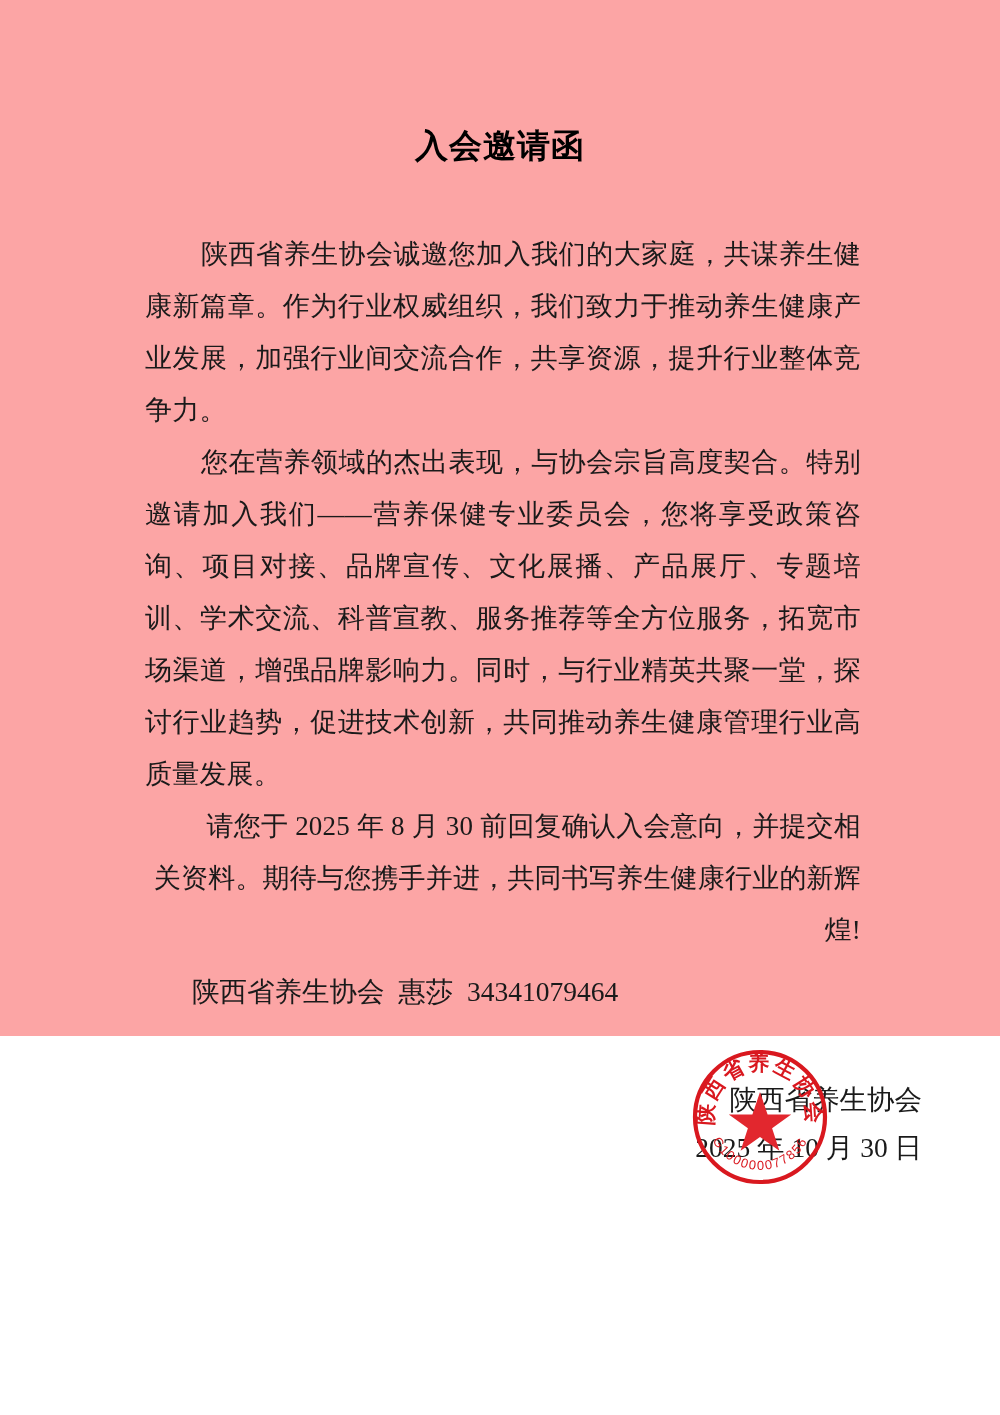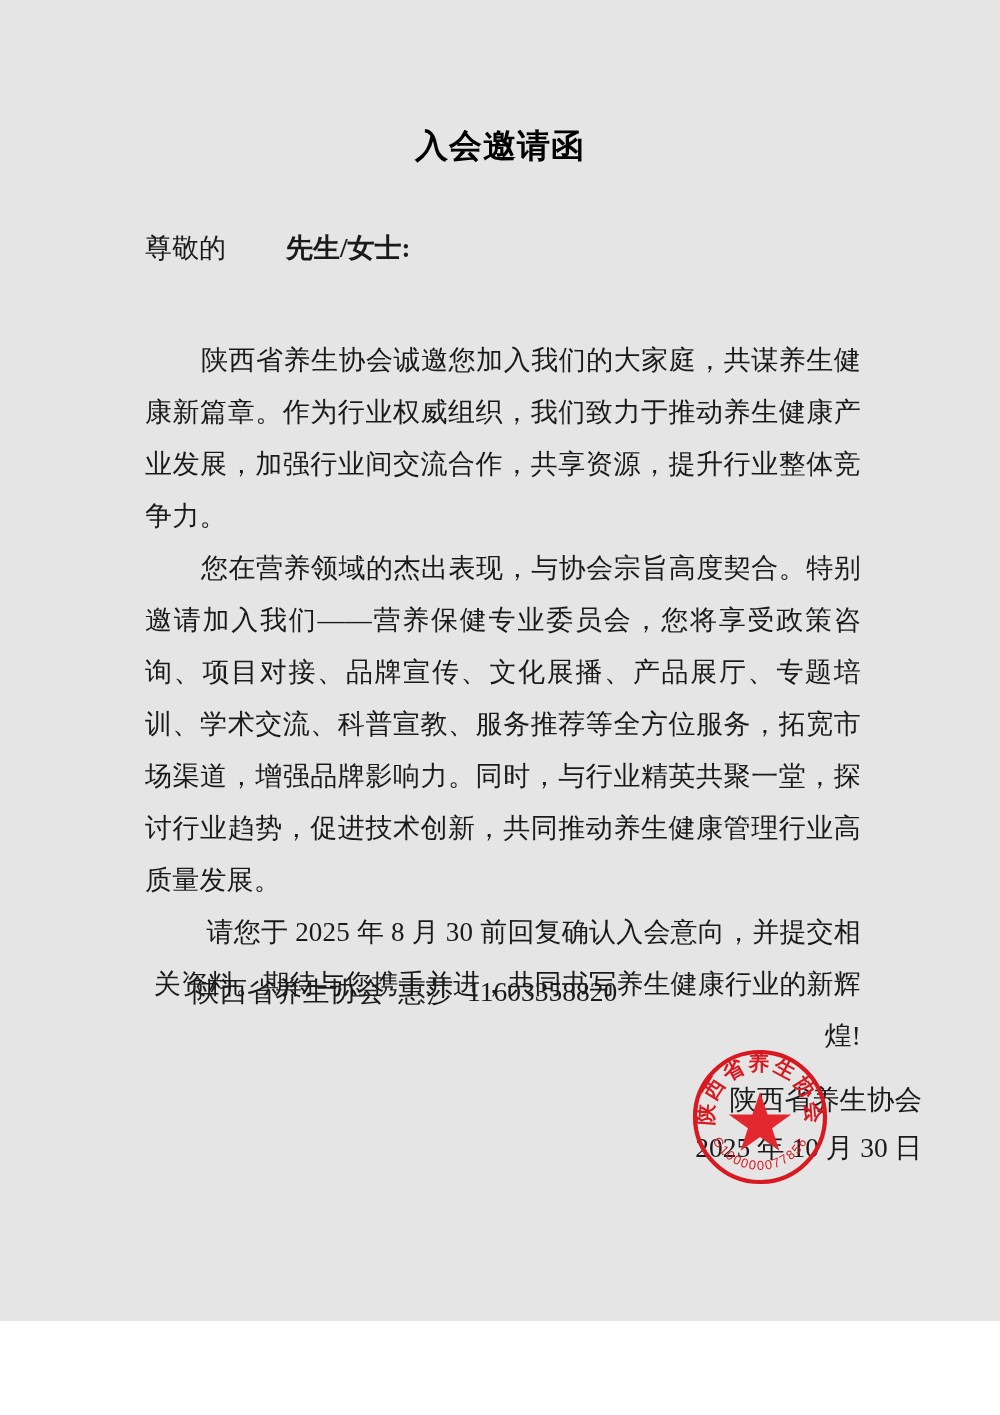--- a/index.html
+++ b/index.html
@@ -12,22 +12,22 @@
     height: 1415px;
     font-family: "Liberation Serif", "DejaVu Serif", serif;
     color: #1a1a1a;
     position: relative;
     overflow: hidden;
   }
 
   .page {
     position: relative;
     width: 1000px;
-    height: 1321px;
-    background: #e5e5e5;
+    height: 1036px;
+    background: #fca5a5;
   }
 
   
   .doc-title {
     position: absolute;
     top: 124px;
     left: 0;
     width: 1000px;
     text-align: center;
     font-size: 33px;
@@ -133,32 +133,31 @@
 </style>
 </head>
 <body>
 
 <div class="page">
 
   <div class="doc-title">入会邀请函</div>
 
   <div class="body-block">
 
-    <div class="salutation"><span>尊敬的</span><span class="gap"></span><span class="sal-tail">先生/女士:</span></div>
 
     <p class="para">陕西省养生协会诚邀您加入我们的大家庭，共谋养生健康新篇章。作为行业权威组织，我们致力于推动养生健康产业发展，加强行业间交流合作，共享资源，提升行业整体竞争力。</p>
 
     <p class="para">您在营养领域的杰出表现，与协会宗旨高度契合。特别邀请加入我们——营养保健专业委员会，您将享受政策咨询、项目对接、品牌宣传、文化展播、产品展厅、专题培训、学术交流、科普宣教、服务推荐等全方位服务，拓宽市场渠道，增强品牌影响力。同时，与行业精英共聚一堂，探讨行业趋势，促进技术创新，共同推动养生健康管理行业高质量发展。</p>
 
     <p class="para">请您于 2025 年 8 月 30 前回复确认入会意向，并提交相关资料。期待与您携手并进，共同书写养生健康行业的新辉煌!</p>
 
   </div>
 
   <div class="contact-block">
-    <div class="contact-line">陕西省养生协会  惠莎  11603358820</div>
+    <div class="contact-line">陕西省养生协会  惠莎  34341079464</div>
   </div>
 
   <div class="sign-block">
     <div class="sign-org">陕西省养生协会</div>
     <div class="sign-date">2025 年 10 月 30 日</div>
   </div>
 
   <div class="seal">
     <svg viewBox="0 0 138 138" xmlns="http://www.w3.org/2000/svg">
       <defs>

